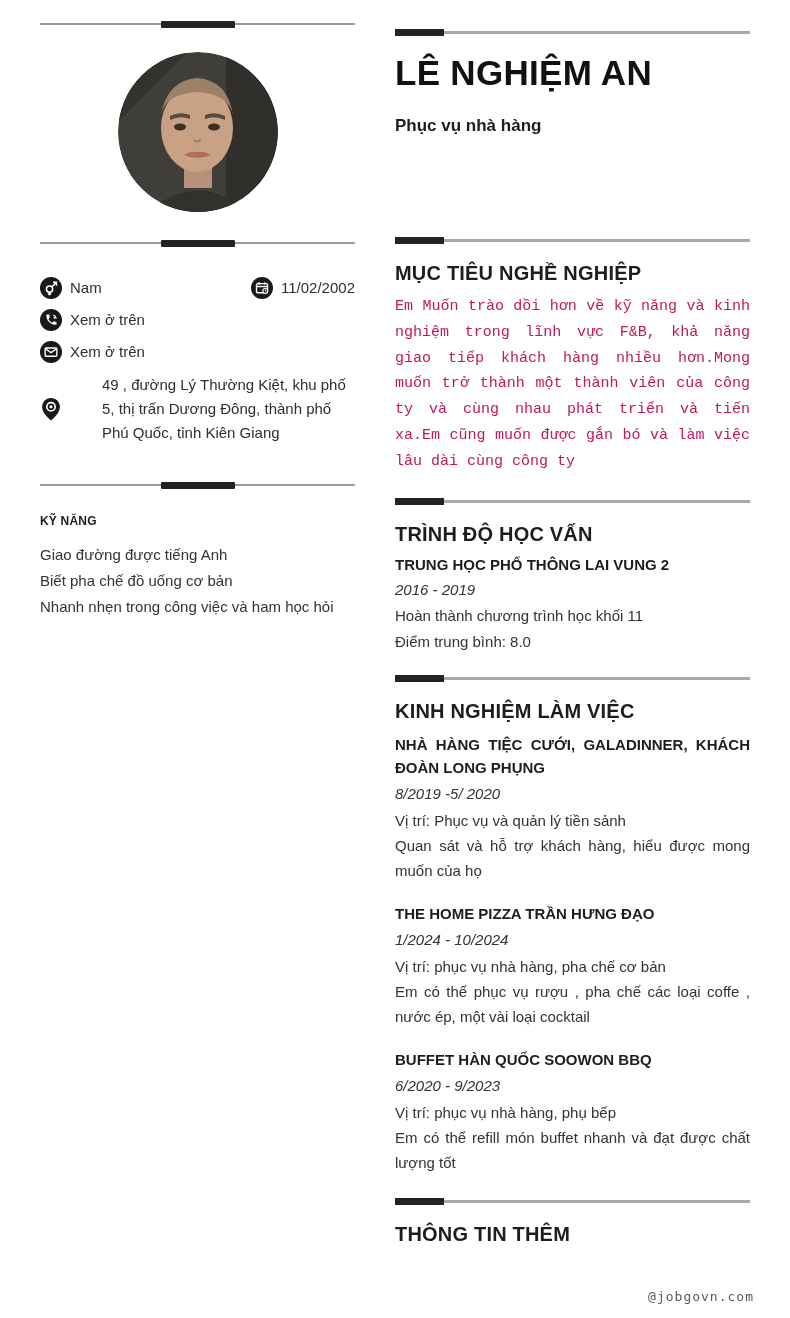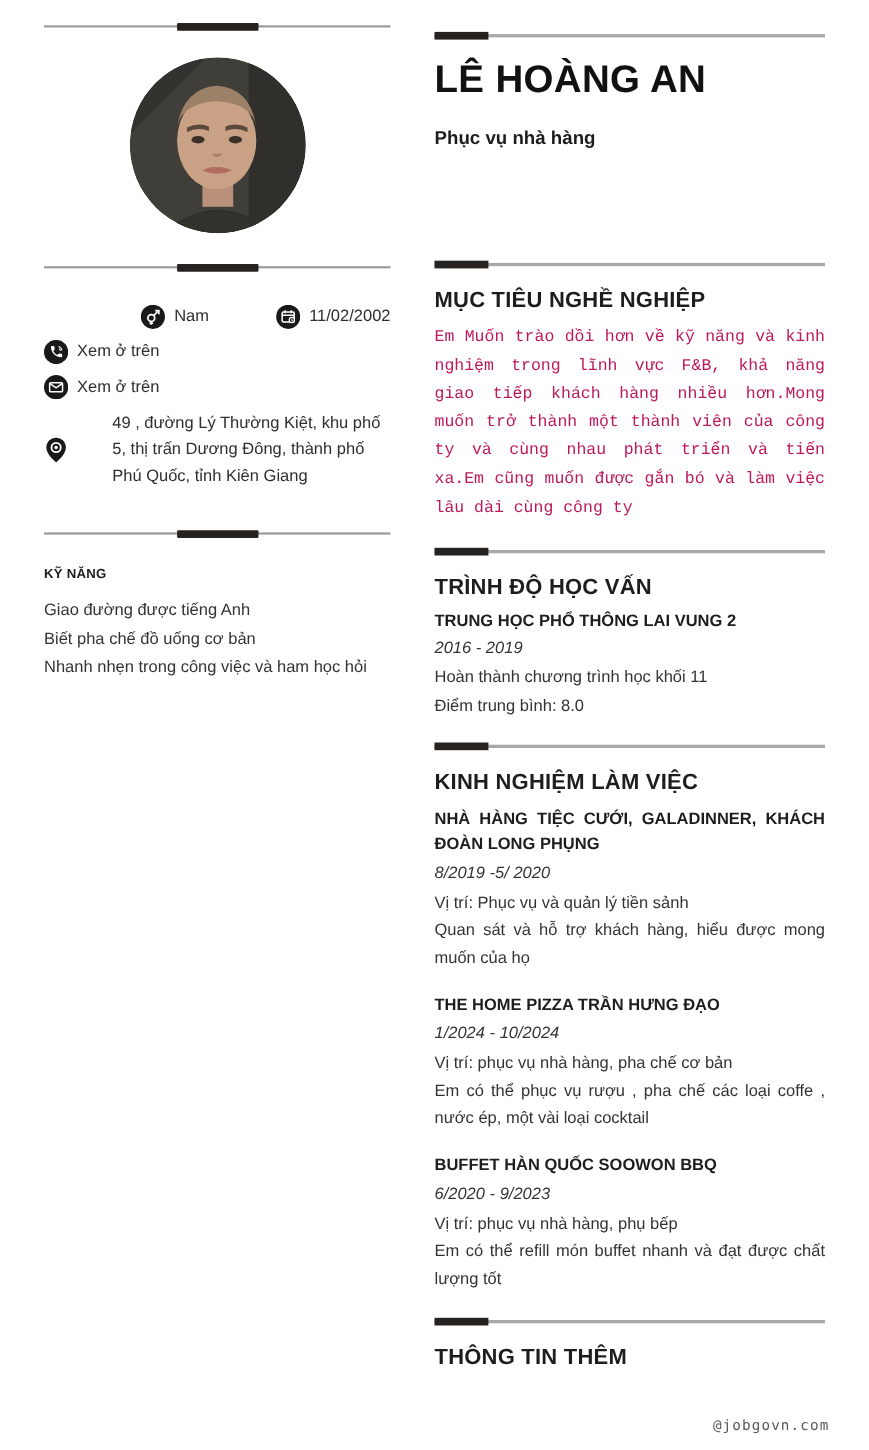--- a/index.html
+++ b/index.html
@@ -34,21 +34,21 @@
   }
 
   
   .divider-top { margin-top:21px; }
   .avatar-wrap { margin-top:24px; display:flex; justify-content:center; }
   .avatar { width:160px; height:160px; border-radius:50%; overflow:hidden; display:block; }
   .divider-under-photo { margin-top:28px; }
 
   .contact { margin-top:30px; }
   .contact-row { display:flex; align-items:center; margin-bottom:10px; min-height:22px; }
-  .contact-row.cols { justify-content:flex-end; }
+  .contact-row.cols { justify-content:space-between; }
   .contact-pair { display:flex; align-items:center; }
   .contact-pair.second { margin-left:61px; }
   .contact-row.address { align-items:center; margin-top:10px;gap:32px; }
   .cicon { width:22px; height:22px; flex:0 0 22px; display:flex; align-items:center; justify-content:center; }
   .cicon svg { display:block; }
   .ctext { font-size:15px; color:#2e2e2e; margin-left:8px; line-height:22px; }
   .ctext.multiline { line-height:24px; }
 
   .divider-skills { margin-top:37px; }
   h3.side-title {
@@ -211,21 +211,21 @@
     <ul class="skills-list">
       <li>Giao đường được tiếng Anh</li>
       <li>Biết pha chế đồ uống cơ bản</li>
       <li>Nhanh nhẹn trong công việc và ham học hỏi</li>
     </ul>
   </aside>
 
   <main class="col-right">
 
     <div class="div-left divider-name"></div>
-    <h1 class="cv-name">LÊ HOÀNG AN</h1>
+    <h1 class="cv-name">LÊ NGHIỆM AN</h1>
     <h2 class="cv-jobtitle">Phục vụ nhà hàng</h2>
 
     <section>
       <div class="div-left divider-objective"></div>
       <h3 class="section-title">MỤC TIÊU NGHỀ NGHIỆP</h3>
       <p class="body-just">Em Muốn trào dồi hơn về kỹ năng và kinh nghiệm trong lĩnh vực F&amp;B, khả năng giao tiếp khách hàng nhiều hơn.Mong muốn trở thành một thành viên của công ty và cùng nhau phát triển và tiến xa.Em cũng muốn được gắn bó và làm việc lâu dài cùng công ty</p>
     </section>
 
     <section>
       <div class="div-left divider-education"></div>

